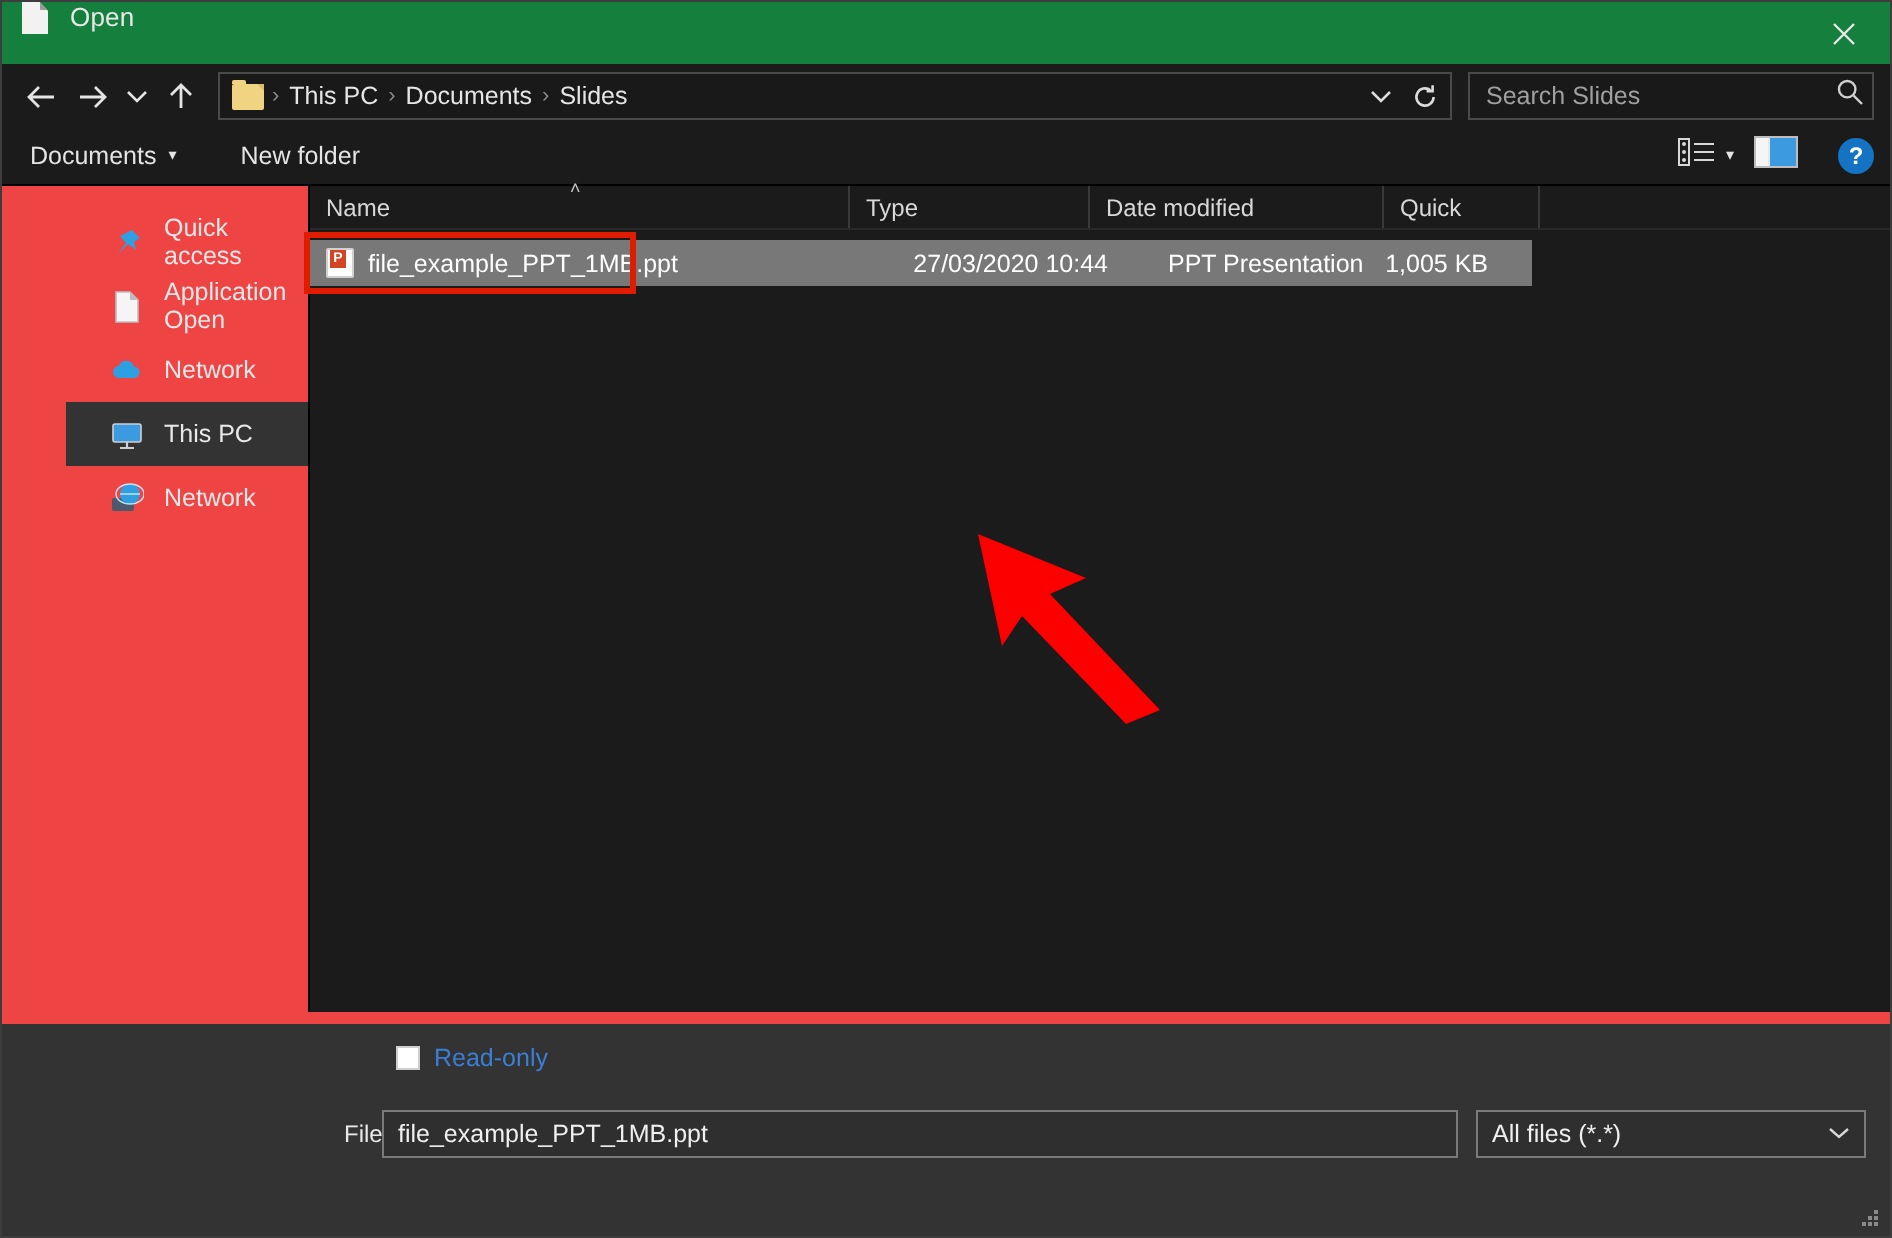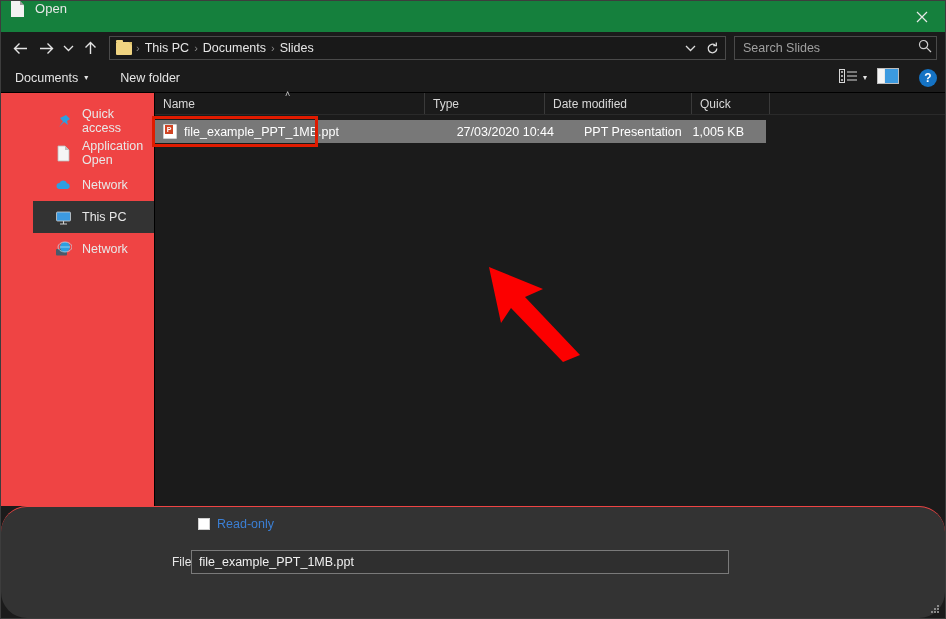--- a/index.html
+++ b/index.html
@@ -203,21 +203,21 @@
   }
   .redbox-file {
     position: absolute; left: -3px; top: 1px;
     width: 166px; height: 31px;
     border: 3px solid #e01b00; pointer-events: none;
   }
 
   
   .footer {
     flex: 0 0 112px; background: #333333;
-    border-top: 1px solid #ef4444; position: relative; border-radius: 26px;
+    border-top: 6px solid #ef4444; position: relative;
   }
   .readonly-row {
     position: absolute; left: 197px; top: 10px;
     display: flex; align-items: center; gap: 7px;
   }
   .chk {
     width: 12px; height: 12px; background: #ffffff;
     border: 1px solid #cfcfcf;
   }
   .readonly-label { color: #3b7fd4; font-size: 12.5px; }
@@ -459,20 +459,28 @@
     <div class="readonly-row">
       <span class="chk"></span>
       <span class="readonly-label">Read-only</span>
     </div>
 
     <div class="filename-row">
       <span class="fn-label">File name:</span>
       <input class="fn-input" value="file_example_PPT_1MB.ppt" style="">
     </div>
 
+    <div class="filter-dd">
+      <span>All files (*.*)</span>
+      <span class="dd-caret">
+        <svg width="11" height="7" viewBox="0 0 11 7">
+          <path d="M1 1.5 L5.5 5.5 L10 1.5" stroke="#d8d8d8" stroke-width="1.2" fill="none"></path>
+        </svg>
+      </span>
+    </div>
 
     <svg class="grip" viewBox="0 0 12 12">
       <g fill="#9a9a9a">
         <rect x="8" y="2" width="2" height="2"></rect>
         <rect x="5" y="5" width="2" height="2"></rect>
           <rect x="8" y="5" width="2" height="2"></rect>
         <rect x="2" y="8" width="2" height="2"></rect>
           <rect x="5" y="8" width="2" height="2"></rect>
           <rect x="8" y="8" width="2" height="2"></rect>
       </g>

